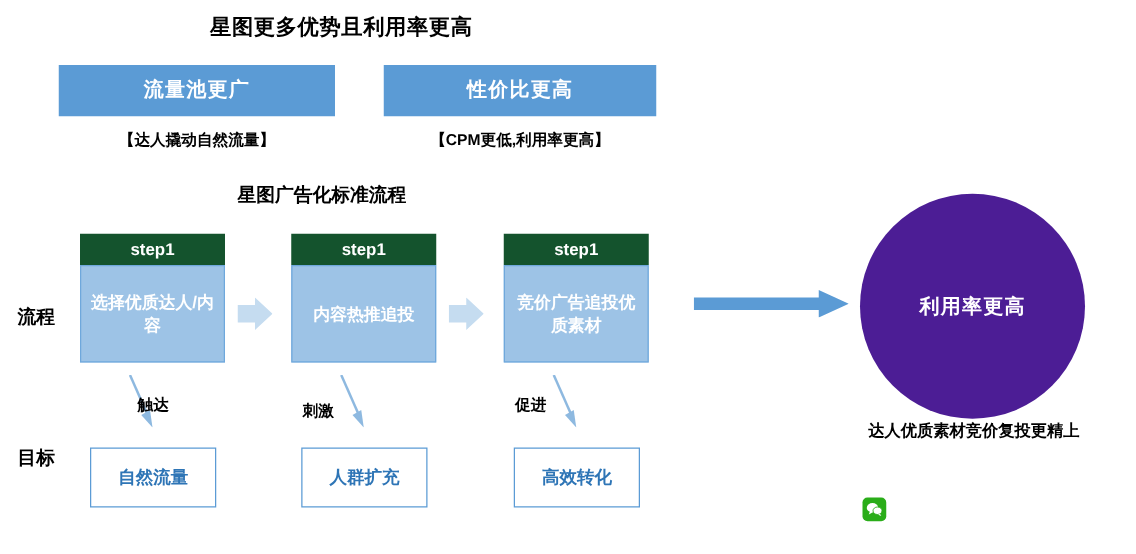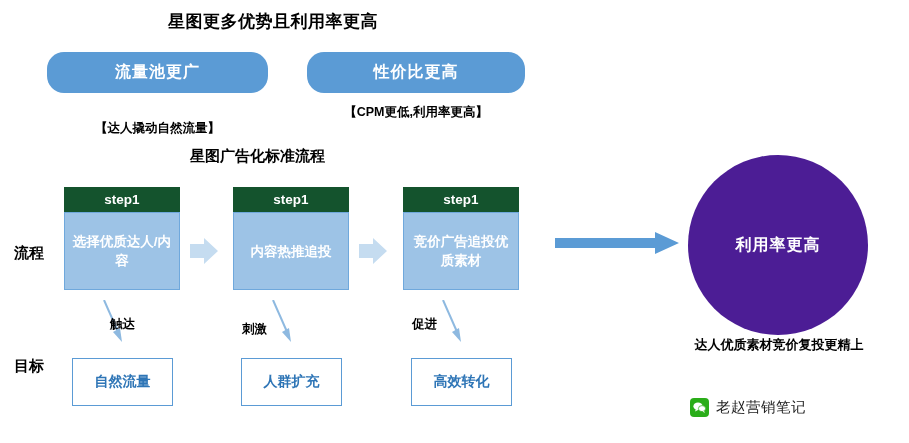--- a/index.html
+++ b/index.html
@@ -30,32 +30,31 @@
   
   .adv-box {
     background: #5b9bd5;
     color: #ffffff;
     font-size: 16px;
     font-weight: bold;
     display: flex;
     align-items: center;
     justify-content: center;
     letter-spacing: 1px;
-    border-radius: 17px;
   }
   #adv-box-0 { left: 47px;  top: 52px; width: 221px; height: 41px; }
   #adv-box-1 { left: 307px; top: 52px; width: 218px; height: 41px; }
 
   .adv-caption {
     font-size: 12.5px;
     font-weight: bold;
     color: #000000;
     text-align: center;
   }
-  #adv-caption-0 { left: 47px;  top: 120px; width: 221px; }
+  #adv-caption-0 { left: 47px;  top: 104px; width: 221px; }
   #adv-caption-1 { left: 307px; top: 104px; width: 218px; }
 
   
   #flow-title {
     left: 190px;
     top: 147px;
     font-size: 15px;
     font-weight: bold;
     color: #000000;
   }
@@ -271,14 +270,13 @@
 
 <div class="abs" id="watermark">
   <span id="wechat-icon">
     <svg width="13" height="11" viewBox="0 0 13 11">
       <ellipse cx="5" cy="4.2" rx="4.6" ry="3.8" fill="#ffffff"></ellipse>
       <polygon points="3,7 2,9.5 5,8" fill="#ffffff"></polygon>
       <ellipse cx="9" cy="6.6" rx="3.6" ry="3" fill="#ffffff" stroke="#2aad19" stroke-width="0.7"></ellipse>
       <polygon points="11,9 12,10.8 9.5,9.8" fill="#ffffff"></polygon>
     </svg>
   </span>
-  <span id="watermark-text">老赵营销笔记</span>
 </div>
 
 </body></html>

